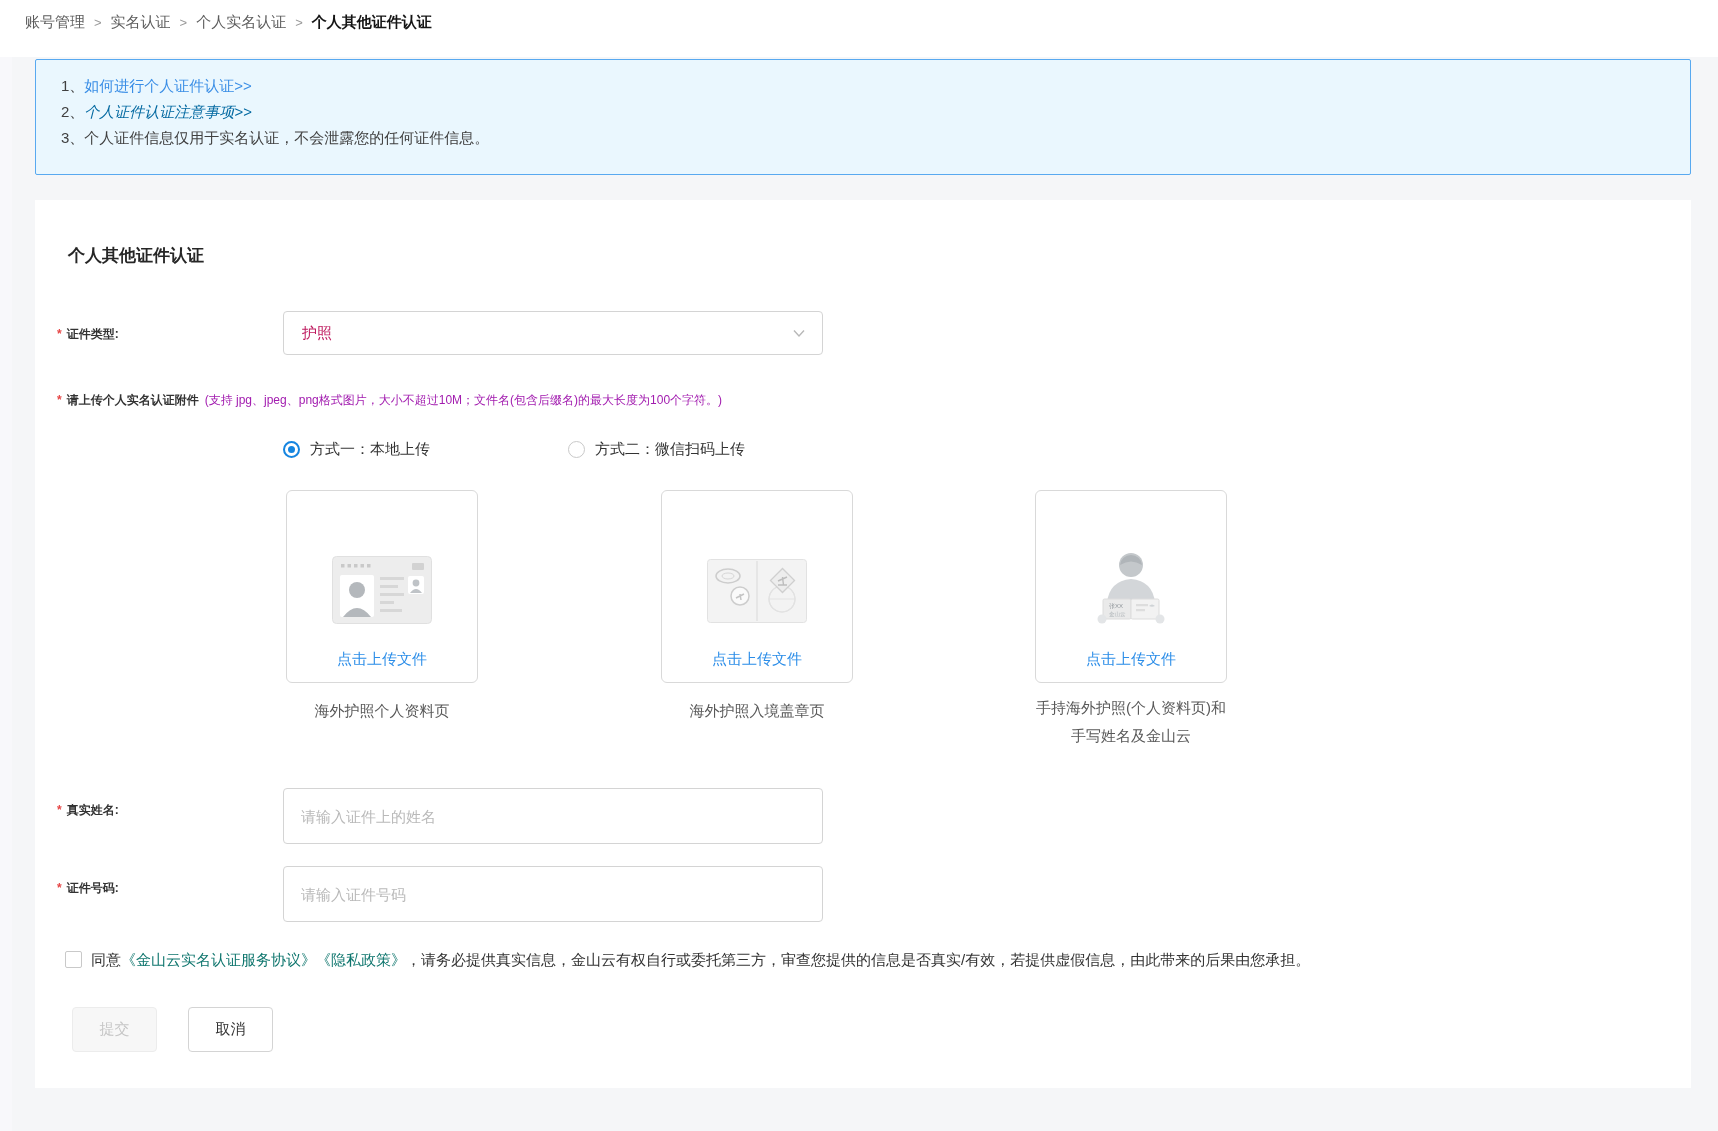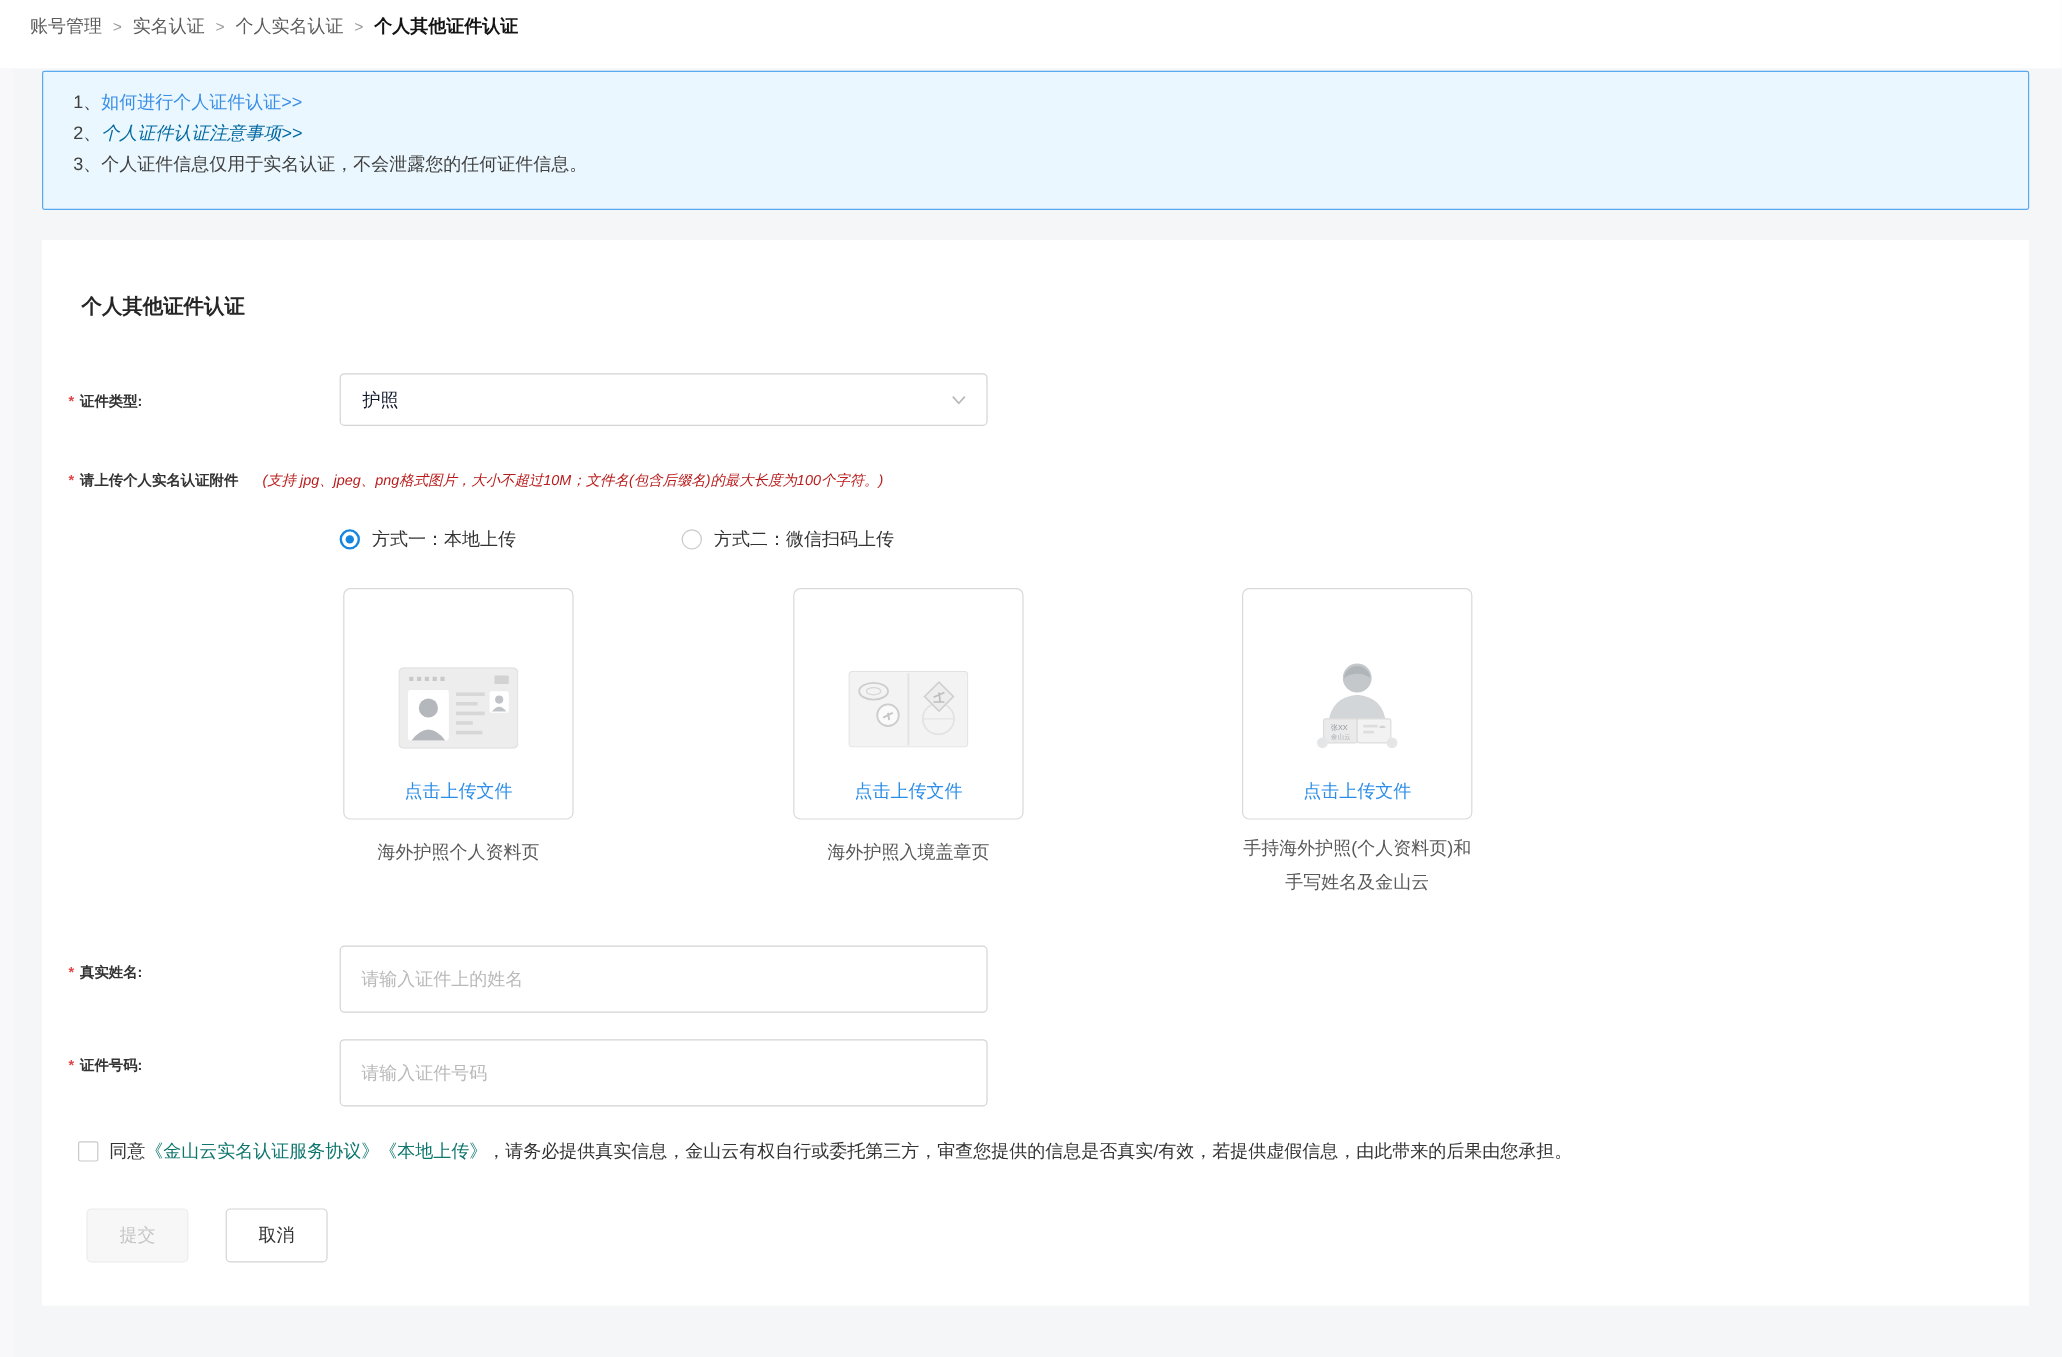--- a/index.html
+++ b/index.html
@@ -27,25 +27,25 @@
   .notice-num { color:#404040; }
   .notice-link { color:#3a8ee6; text-decoration:none; cursor:pointer; }
   .notice-link.light { color:#0369a1;font-style:italic; }
 
   
   .card { position:absolute; left:35px; top:200px; width:1656px; height:888px; background:#ffffff; }
   .title { position:absolute; left:33px; top:44px; margin:0; font-size:17px; font-weight:600; color:#262626; }
 
   .field-label { position:absolute; left:22px; font-size:12px; font-weight:700; color:#333333; white-space:nowrap; }
   .req { color:#e64545; margin-right:5px; }
-  .hint { font-weight:400; color:#b91c1c; margin-left:20px;font-style:italic; }
+  .hint { font-weight:400; color:#a21caf; margin-left:6px; }
 
   .select-box { position:absolute; left:248px; top:111px; width:540px; height:44px; box-sizing:border-box;
                 border:1px solid #d4d4d4; border-radius:4px; background:#fff; display:flex; align-items:center;
-                padding:0 16px 0 18px; font-size:15px; color:#0f172a; cursor:pointer; }
+                padding:0 16px 0 18px; font-size:15px; color:#be185d; cursor:pointer; }
   .select-box .chevron { margin-left:auto; display:flex; }
 
   .radio-option { position:absolute; top:240px; display:flex; align-items:center; gap:10px;
                   font-size:15px; color:#333; cursor:pointer; white-space:nowrap; }
   .radio { width:17px; height:17px; border-radius:50%; box-sizing:border-box; background:#fff; flex:none; }
   .radio.on { border:2px solid #1585e0; position:relative; }
   .radio.on::after { content:""; position:absolute; left:3px; top:3px; width:7px; height:7px; border-radius:50%; background:#1585e0; }
   .radio.off { border:1px solid #c9c9c9; }
 
   .upload-card { position:absolute; top:290px; width:192px; height:193px; box-sizing:border-box;
@@ -200,20 +200,20 @@
     </div>
     <input class="text-input" style="top: 588px;" type="text" placeholder="请输入证件上的姓名">
 
     <div class="field-label" style="top:680px">
       <span class="req">*</span><span>证件号码:</span>
     </div>
     <input class="text-input" style="top: 666px;" type="text" placeholder="请输入证件号码">
 
     <div class="agreement">
       <span class="checkbox"></span>
-      <span class="agreement-text"><span>同意</span><a class="agree-link">《金山云实名认证服务协议》</a><a class="agree-link">《本地上传》</a><span>，请务必提供真实信息，金山云有权自行或委托第三方，审查您提供的信息是否真实/有效，若提供虚假信息，由此带来的后果由您承担。</span></span>
+      <span class="agreement-text"><span>同意</span><a class="agree-link">《金山云实名认证服务协议》</a><a class="agree-link">《隐私政策》</a><span>，请务必提供真实信息，金山云有权自行或委托第三方，审查您提供的信息是否真实/有效，若提供虚假信息，由此带来的后果由您承担。</span></span>
     </div>
 
     <button class="btn btn-submit">提交</button>
     <button class="btn btn-cancel">取消</button>
 
   </section>
 </div>
 
 </body></html>

